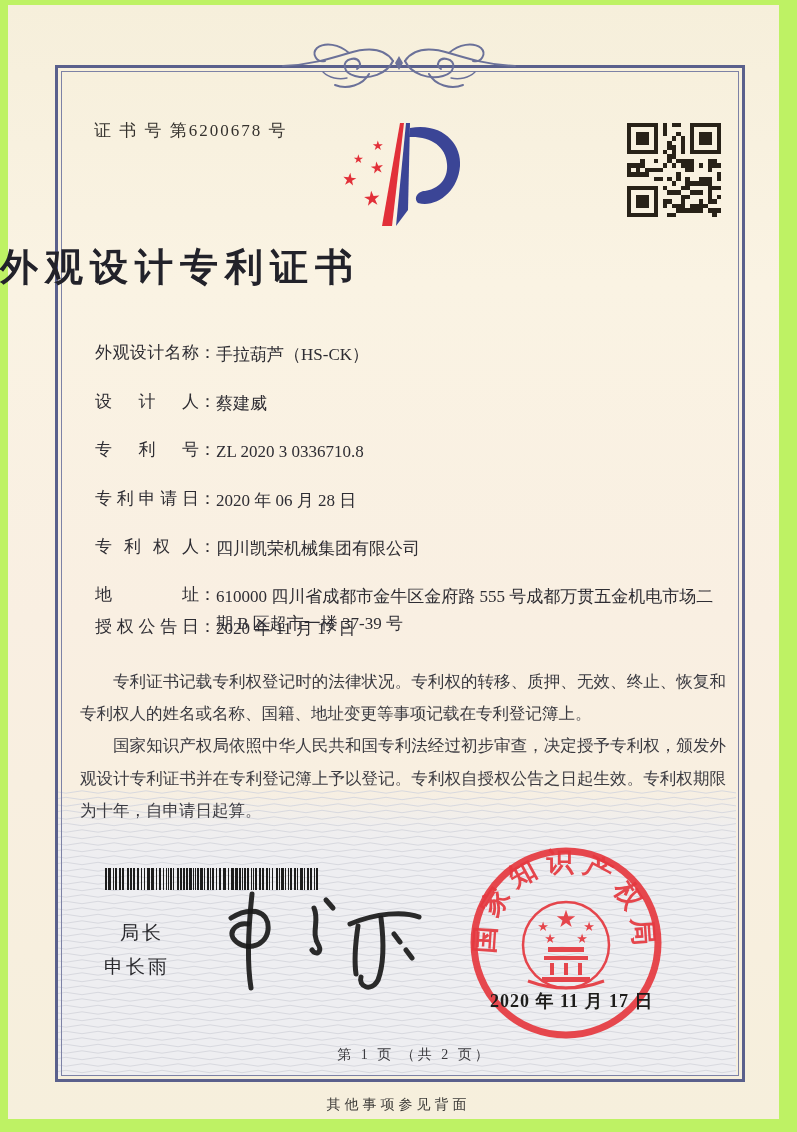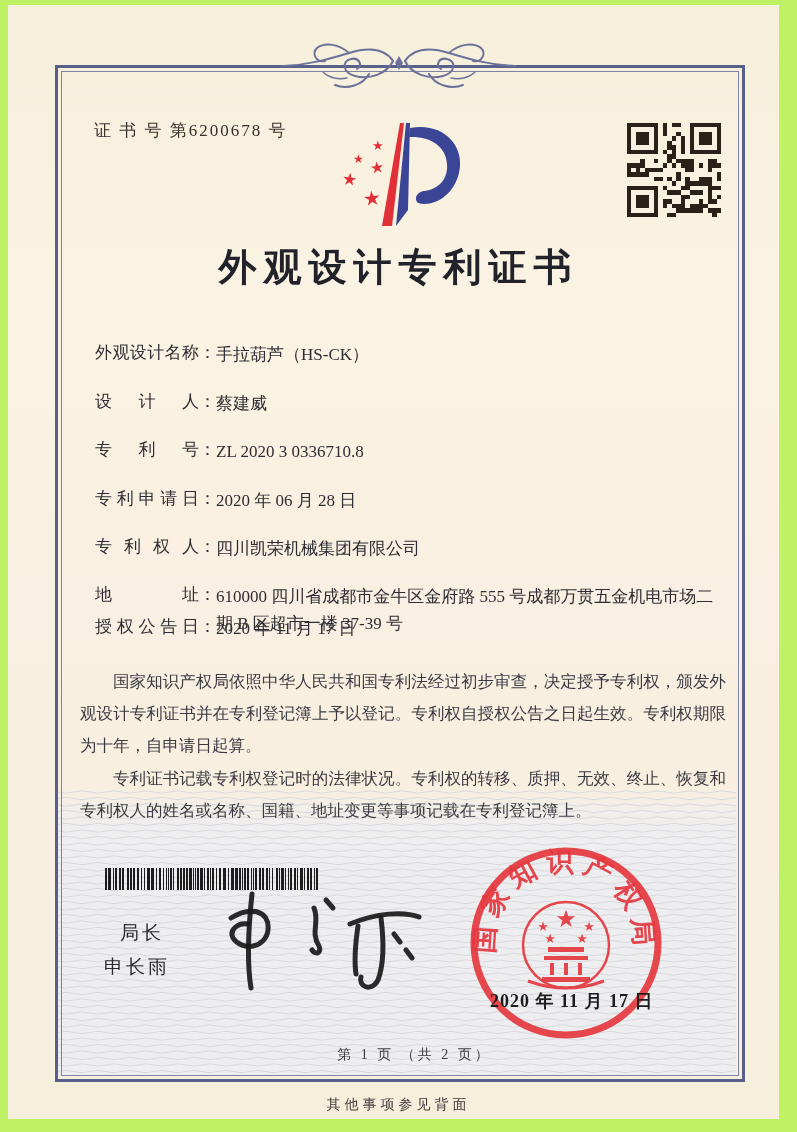--- a/index.html
+++ b/index.html
@@ -25,21 +25,21 @@
   .logo .s2{left:28px;top:50px;font-size:12px;}
   .logo .s3{left:45px;top:57px;font-size:16px;transform:rotate(-8deg);}
   .logo .s4{left:17px;top:68px;font-size:17px;transform:rotate(6deg);}
   .logo .s5{left:38px;top:85px;font-size:20px;transform:rotate(-6deg);}
   .logo svg{position:absolute;left:55px;top:15px;}
 
   .qr{position:absolute;left:627px;top:123px;width:94px;height:94px;z-index:5;}
   .qr svg{width:94px;height:94px;}
   .qr rect{fill:#282218;}
 
-  .doc-title{position:absolute;left:0;width:797px;top:242px;text-align:center;z-index:5;
+  .doc-title{position:absolute;left:0;width:797px;top:242px;z-index:5;
              font-size:38px;font-weight:bold;letter-spacing:7px;color:#22222a;}
 
   .fields{position:absolute;left:95px;top:0;width:640px;z-index:5;color:#2e2d33;font-size:17px;}
   .frow{position:absolute;left:0;width:640px;}
   .r0{top:341px}.r1{top:390px}.r2{top:438px}.r3{top:487px}.r4{top:535px}.r5{top:583px}.r6{top:615px}
   .flabel{display:inline-block;width:104px;text-align:justify;text-align-last:justify;vertical-align:top;}
   .fvalue{display:inline-block;vertical-align:top;max-width:510px;line-height:1.6;}
   .pair2{position:absolute;left:310px;top:0;white-space:nowrap;}
   .pair{white-space:nowrap;}
   .r5 .fvalue{white-space:normal;}
@@ -396,22 +396,22 @@
       <span class="flabel">地址</span><span>：</span><span class="fvalue">610000 四川省成都市金牛区金府路 555 号成都万贯五金机电市场二期 B 区超市一楼 37-39 号</span>
     </div>
     <div class="frow r6">
       <span class="pair">
         <span class="flabel">授权公告日</span><span>：</span><span class="fvalue">2020 年 11 月 17 日</span>
       </span>
     </div>
   </div>
 
   <div class="body-text">
+    <p>专利证书记载专利权登记时的法律状况。专利权的转移、质押、无效、终止、恢复和专利权人的姓名或名称、国籍、地址变更等事项记载在专利登记簿上。</p>
     <p>国家知识产权局依照中华人民共和国专利法经过初步审查，决定授予专利权，颁发外观设计专利证书并在专利登记簿上予以登记。专利权自授权公告之日起生效。专利权期限为十年，自申请日起算。</p>
-    <p>专利证书记载专利权登记时的法律状况。专利权的转移、质押、无效、终止、恢复和专利权人的姓名或名称、国籍、地址变更等事项记载在专利登记簿上。</p>
   </div>
 
   <div class="barcode">
     <svg viewBox="0 0 215 22" preserveAspectRatio="none" shape-rendering="crispEdges">
         <rect x="0" y="0" width="2" height="22"></rect>
         <rect x="3" y="0" width="3" height="22"></rect>
         <rect x="8" y="0" width="1" height="22"></rect>
         <rect x="10" y="0" width="2" height="22"></rect>
         <rect x="14" y="0" width="2" height="22"></rect>
         <rect x="17" y="0" width="2" height="22"></rect>

